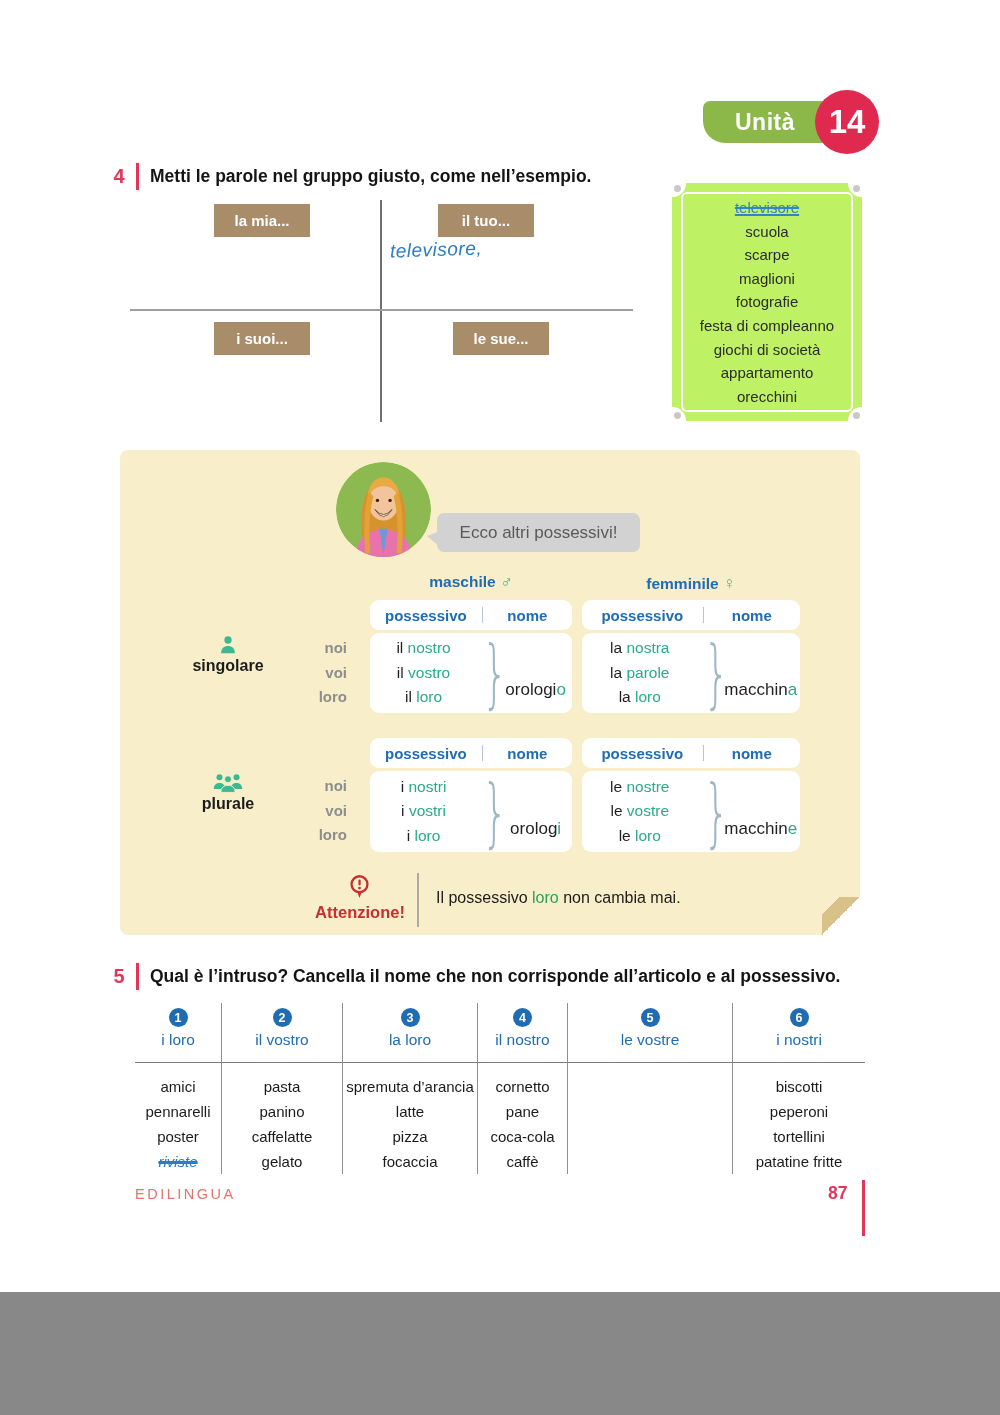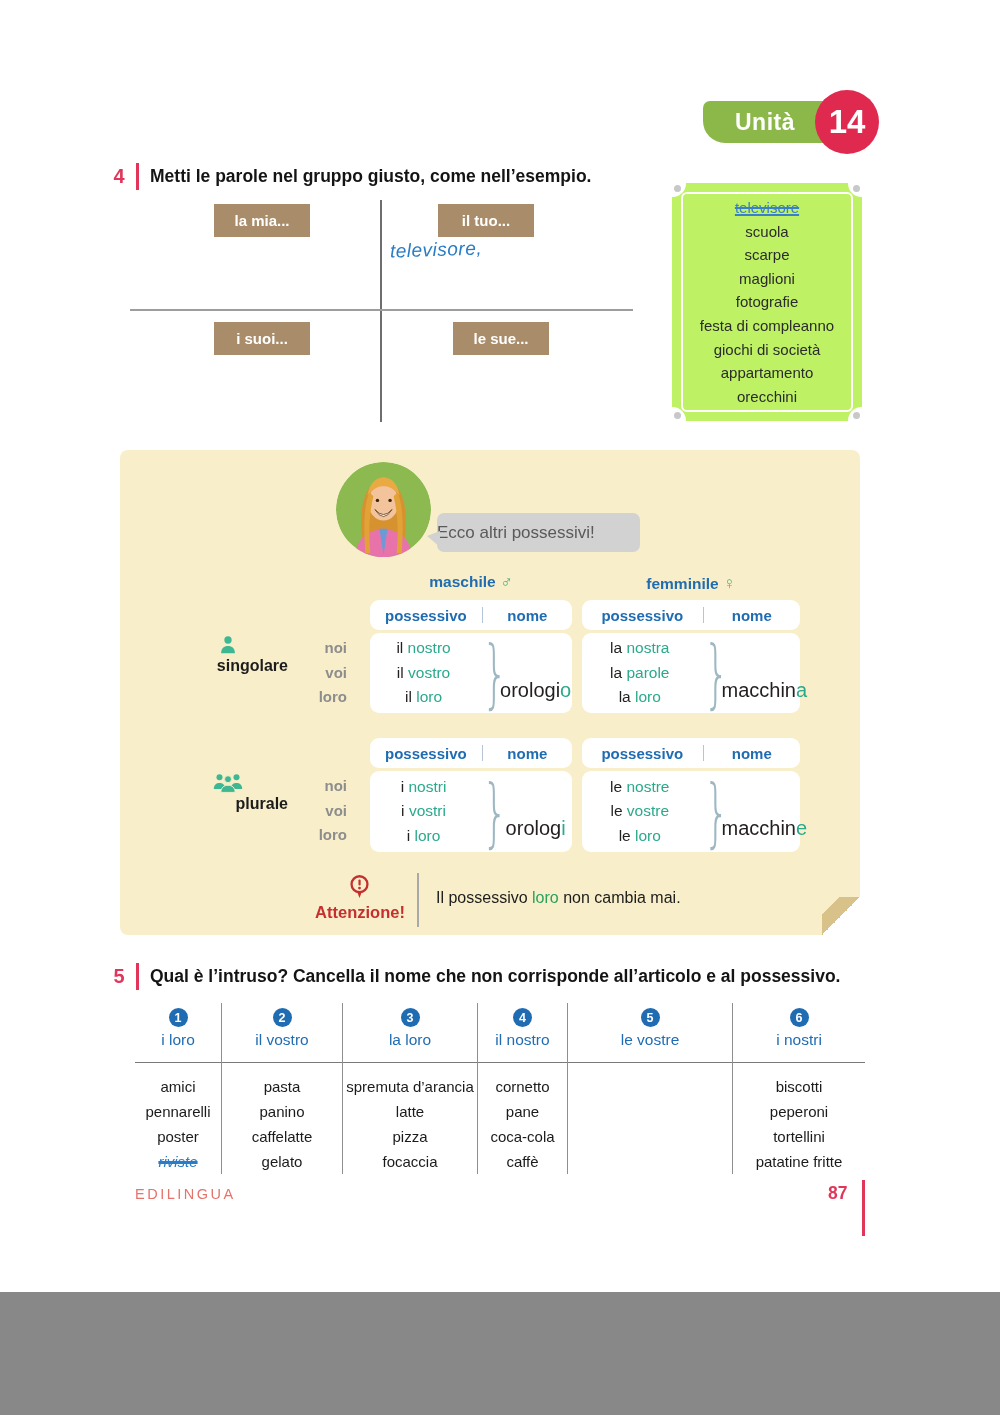--- a/index.html
+++ b/index.html
@@ -49,46 +49,46 @@
     text-decoration-color:#3a80c8;text-decoration-thickness:2px;}
 
   
   .panel{position:absolute;left:120px;top:450px;width:740px;height:485px;
     background:var(--cream);border-radius:8px;}
   .fold{position:absolute;left:822px;top:897px;width:38px;height:38px;
     background:linear-gradient(to top left,#ffffff 0 50%,#d9c289 50% 77%,var(--cream) 77%);}
   .avatar{position:absolute;left:336px;top:462px;width:95px;height:95px;border-radius:50%;
     overflow:hidden;}
   .bubble{position:absolute;left:437px;top:513px;width:203px;height:39px;background:#d2d2d2;
-    border-radius:7px;display:flex;align-items:center;justify-content:flex-start;
+    border-radius:7px;display:flex;align-items:center;justify-content:center;
     font-size:17px;color:#5a5a5a;}
   .bubble::before{content:'';position:absolute;left:-10px;bottom:5px;
     border-right:13px solid #d2d2d2;border-top:5px solid transparent;border-bottom:11px solid transparent;}
 
   .gender{position:absolute;font-weight:bold;font-size:15.5px;color:var(--blue);text-align:center;}
   .gender .sym{color:#45b489;font-weight:bold;font-size:17px;}
 
   .gtable-head{position:absolute;height:30px;background:#fff;border-radius:9px;
     display:flex;align-items:center;}
   .gh-cell{font-weight:bold;color:var(--blue);font-size:15px;text-align:center;}
   .gh-pos{flex:1.25;} .gh-nome{flex:1;}
   .gh-div{width:1px;height:16px;background:#b5c5d6;}
   .gtable-body{position:absolute;background:#fff;border-radius:9px;
     display:flex;align-items:center;}
   .gb-rows{width:53%;text-align:center;line-height:24.5px;font-size:15.5px;color:var(--dark);}
   .gb-rows .poss{color:var(--teal);}
   .gb-brace{width:11%;text-align:center;}
   .gb-brace::before{content:"}";display:block;font-family:"DejaVu Sans",sans-serif;
     font-size:74px;font-weight:200;color:#9db7c3;transform:scaleX(.55);line-height:70px;}
-  .gb-noun{width:36%;text-align:center;font-size:20px;color:var(--dark);margin-top:34px;}
+  .gb-noun{width:36%;text-align:center;font-size:17px;color:var(--dark);margin-top:34px;}
   .gb-noun .end{color:var(--teal);}
 
   .pronouns{position:absolute;width:52px;text-align:right;line-height:24.5px;
     font-size:15px;font-weight:bold;color:#8d8d8d;}
-  .side-label{position:absolute;width:120px;text-align:right;font-weight:bold;
+  .side-label{position:absolute;width:120px;text-align:center;font-weight:bold;
     font-size:16px;color:#1c1c1c;}
   .side-icon{position:absolute;}
 
   .att-label{position:absolute;width:130px;text-align:center;color:#c62f2f;
     font-weight:bold;font-size:16.5px;}
   .att-div{position:absolute;left:417px;top:873px;width:2px;height:54px;background:#a9a9a9;}
   .att-text{position:absolute;left:436px;top:889px;font-size:16px;color:#1c1c1c;}
   .att-text .hl{color:#2aa05f;}
 
   

